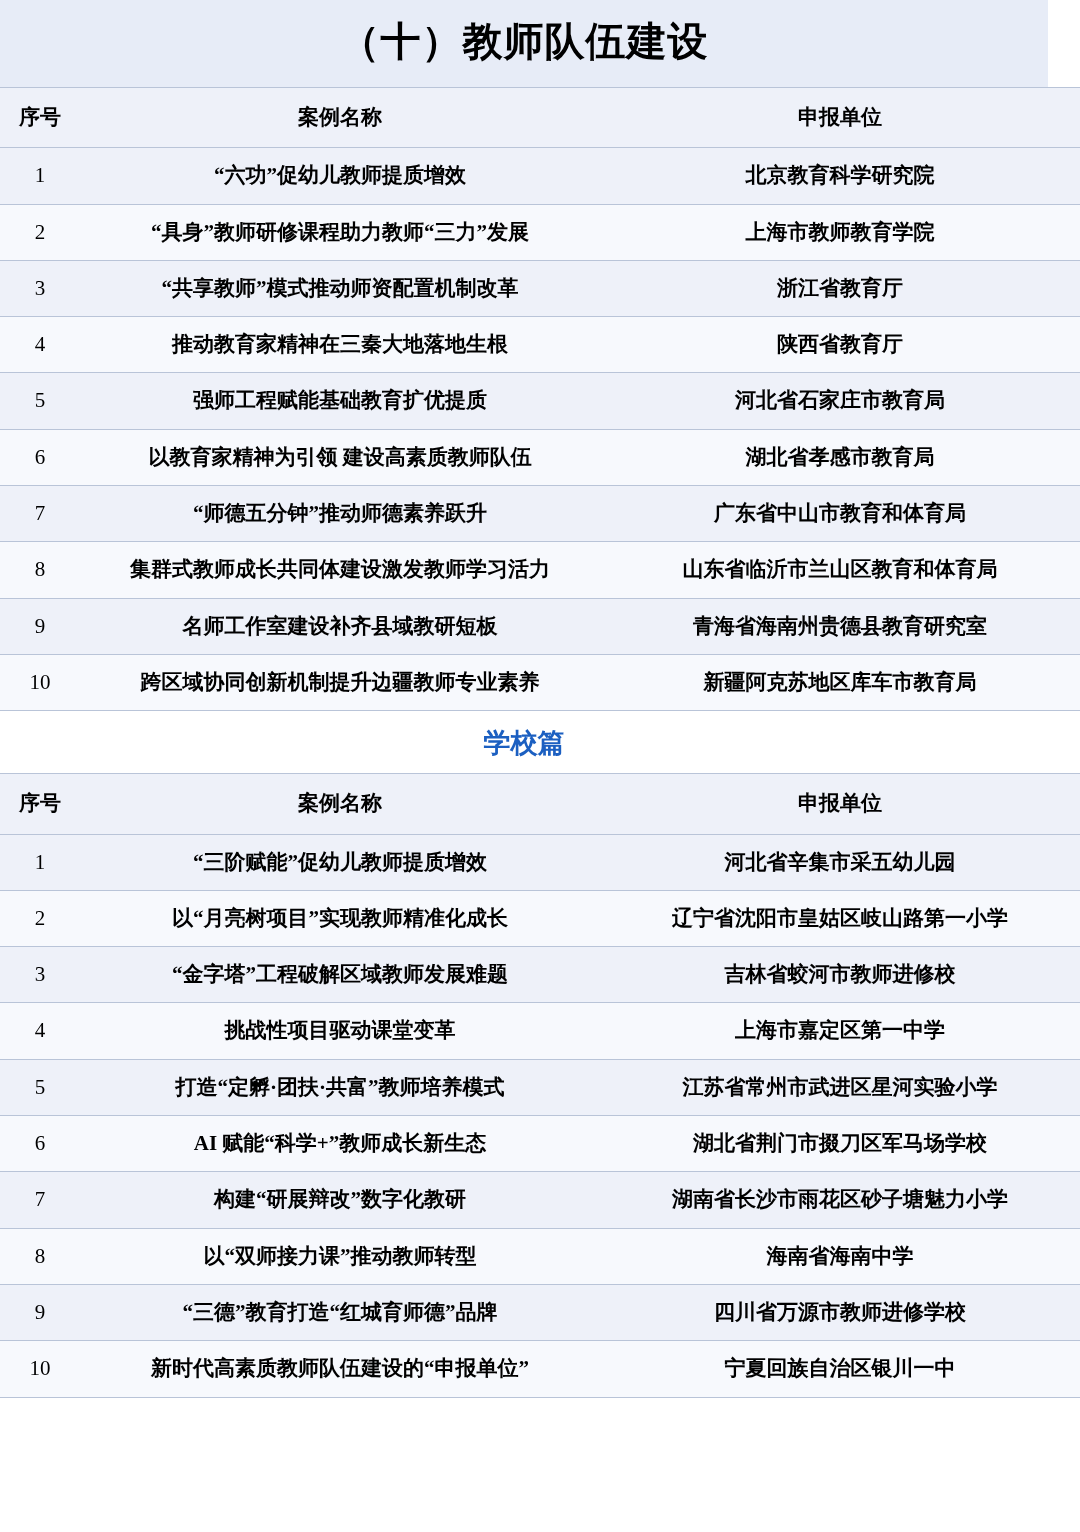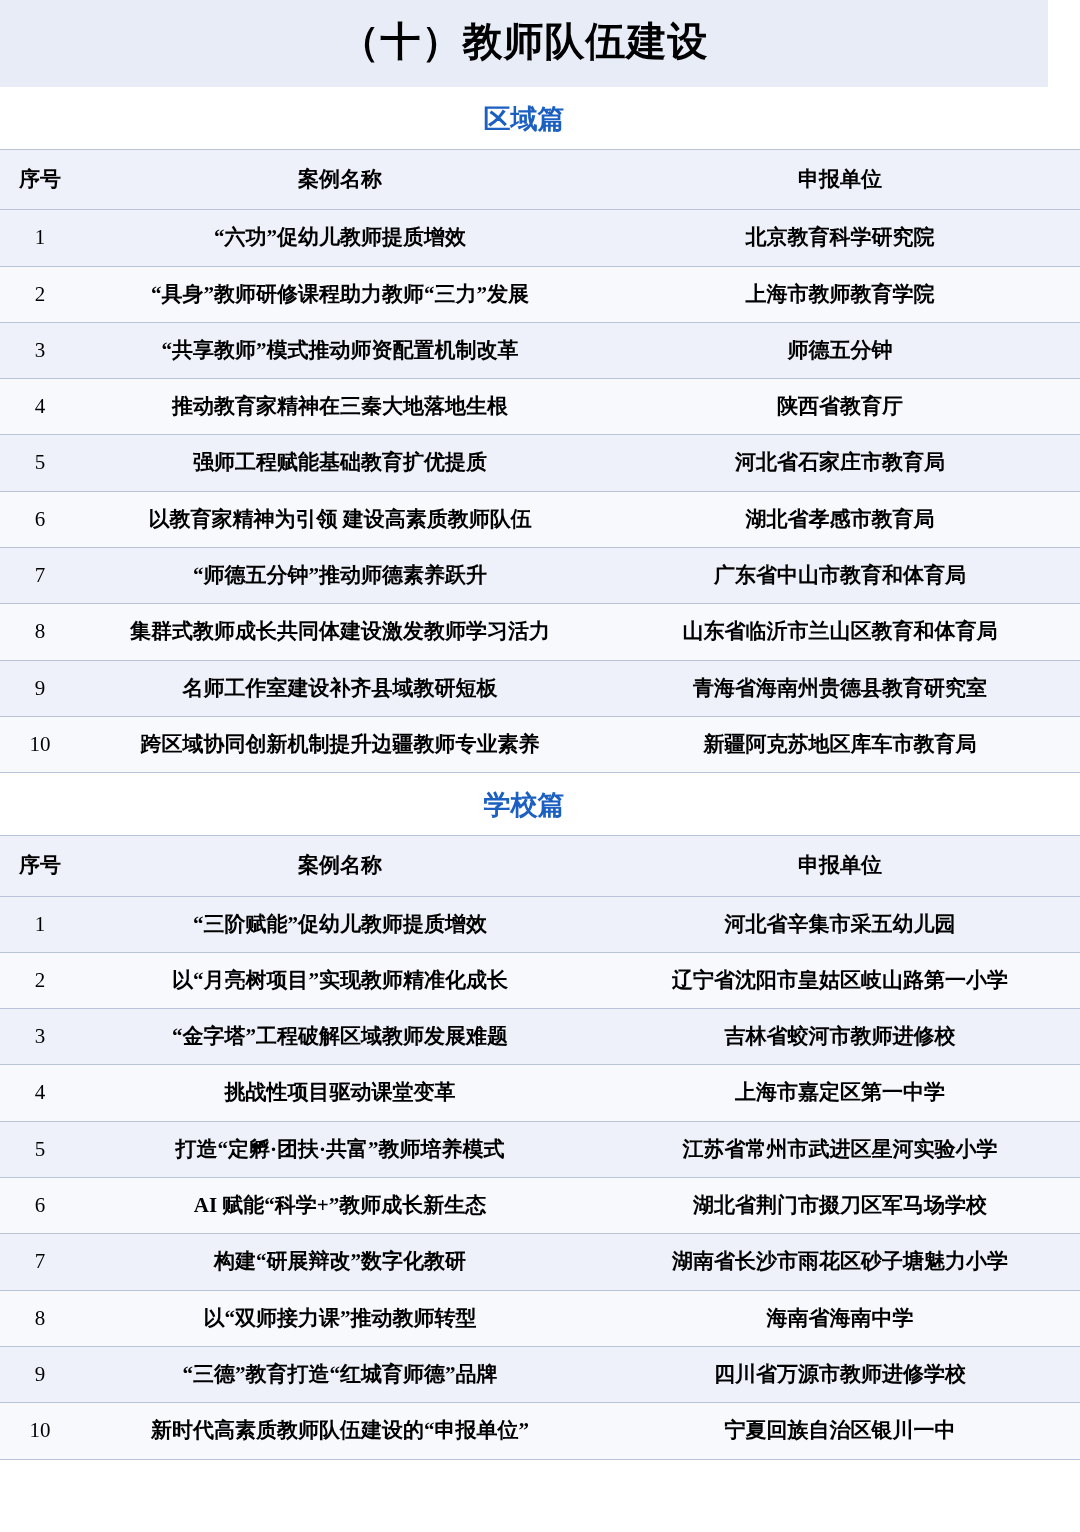--- a/index.html
+++ b/index.html
@@ -75,21 +75,20 @@
   .block + .block { margin-top: 0; }
 </style>
 </head>
 <body>
 
 <div class="page">
 
   <div class="doc-title">（十）教师队伍建设</div>
 
   <div class="block">
-    <div class="section-heading">区域篇</div>
     <table class="case-table">
       <colgroup>
         <col class="c-no">
           <col class="c-name">
           <col class="c-unit">
       </colgroup>
       <thead>
         <tr>
           <th class="col-no">序号</th>
           <th class="col-name">案例名称</th>
@@ -103,21 +102,21 @@
           <td class="col-unit">北京教育科学研究院</td>
         </tr>
         <tr class="even">
           <td class="col-no">2</td>
           <td class="col-name">“具身”教师研修课程助力教师“三力”发展</td>
           <td class="col-unit">上海市教师教育学院</td>
         </tr>
         <tr class="odd">
           <td class="col-no">3</td>
           <td class="col-name">“共享教师”模式推动师资配置机制改革</td>
-          <td class="col-unit">师德五分钟</td>
+          <td class="col-unit">浙江省教育厅</td>
         </tr>
         <tr class="even">
           <td class="col-no">4</td>
           <td class="col-name">推动教育家精神在三秦大地落地生根</td>
           <td class="col-unit">陕西省教育厅</td>
         </tr>
         <tr class="odd">
           <td class="col-no">5</td>
           <td class="col-name">强师工程赋能基础教育扩优提质</td>
           <td class="col-unit">河北省石家庄市教育局</td>

